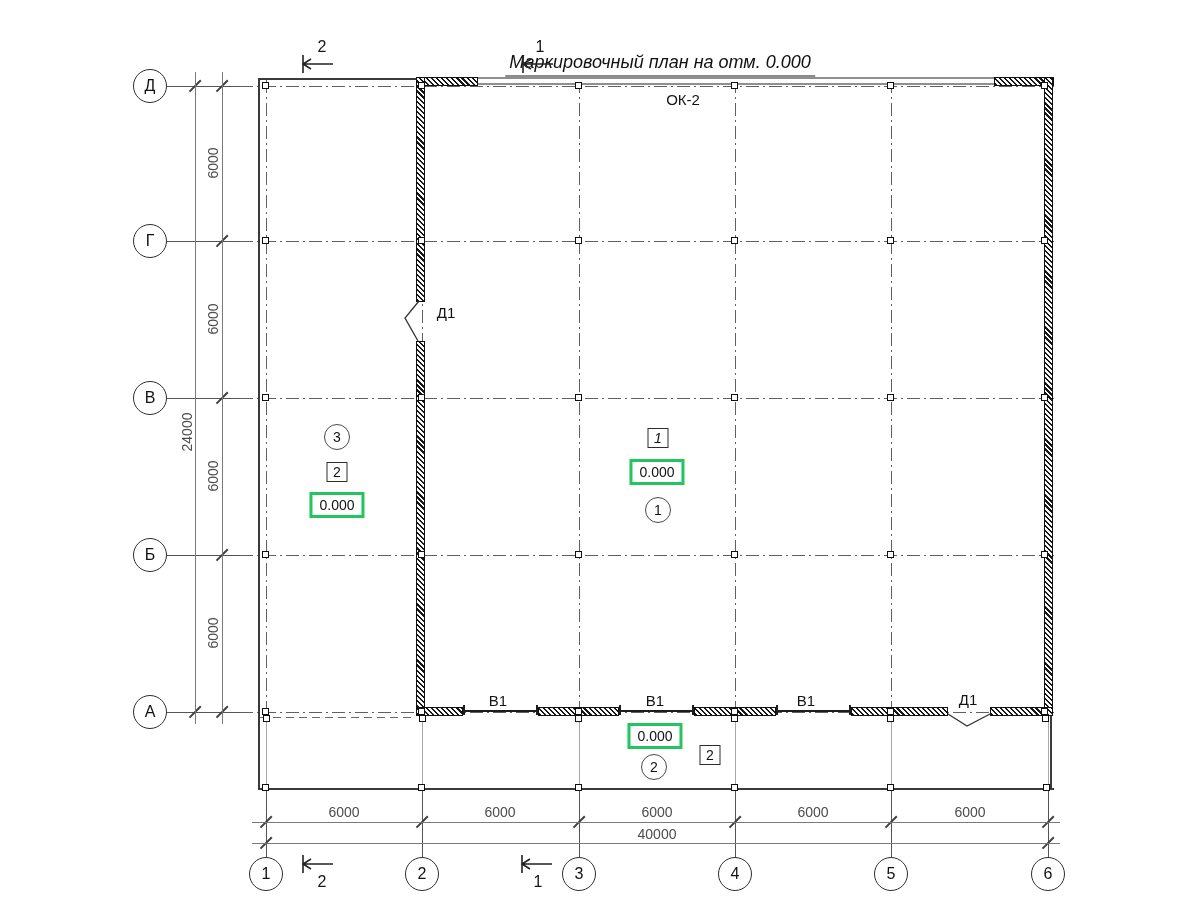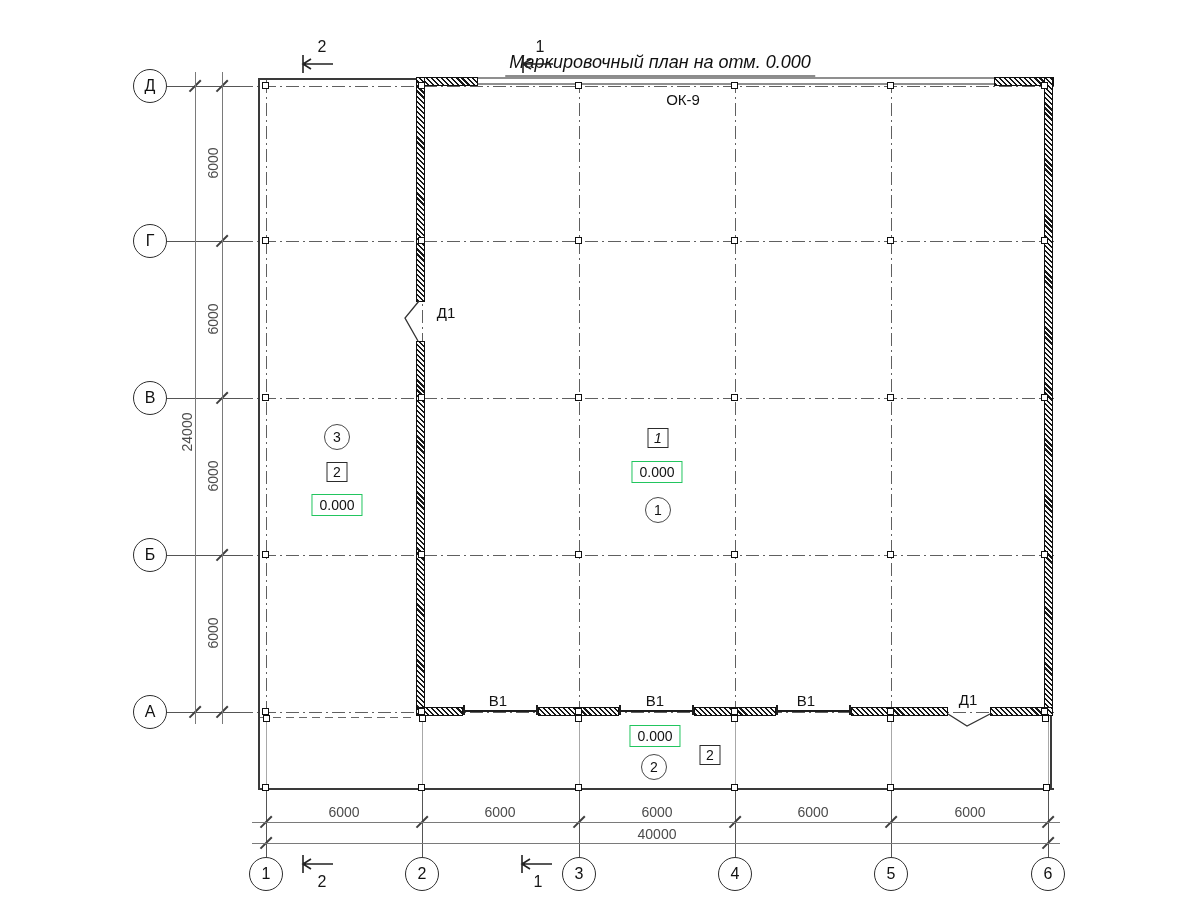--- a/index.html
+++ b/index.html
@@ -25,21 +25,21 @@
   .gate{position:absolute;height:2px;background:#1d1d1d;}
   .jamb{position:absolute;width:2px;height:10px;background:#1d1d1d;}
   
   .colsq{position:absolute;width:5px;height:5px;background:#fff;border:1px solid #101010;}
   .bubble{position:absolute;width:34px;height:34px;border:1.4px solid #2e2e2e;border-radius:50%;
           background:#fff;display:flex;align-items:center;justify-content:center;font-size:16px;box-sizing:border-box;}
   .rcirc{position:absolute;width:26px;height:26px;border:1.1px solid #4a4a4a;border-radius:50%;
          background:#fff;display:flex;align-items:center;justify-content:center;font-size:14px;box-sizing:border-box;transform:translate(-50%,-50%);}
   .rbox{position:absolute;min-width:13px;padding:1px 3px;border:1.3px solid #2c2c2c;background:#fff;
         display:flex;align-items:center;justify-content:center;font-size:14px;transform:translate(-50%,-50%);}
-  .elev{position:absolute;padding:2px 7px;border:1px solid #22c55e;background:#fff;font-size:14px;transform:translate(-50%,-50%);white-space:nowrap;}
+  .elev{position:absolute;padding:2px 7px;border:3px solid #22c55e;background:#fff;font-size:14px;transform:translate(-50%,-50%);white-space:nowrap;}
   .lab{position:absolute;transform:translate(-50%,-50%);white-space:nowrap;font-size:15px;color:#141414;}
   .dimlab{position:absolute;transform:translate(-50%,-50%);white-space:nowrap;font-size:14px;color:#4c4c4c;}
   .dimlab.rot{transform:translate(-50%,-50%) rotate(-90deg);}
   .seclab{position:absolute;transform:translate(-50%,-50%);font-size:16px;color:#161616;}
   .title{position:absolute;left:660px;top:16px;transform:translate(-50%,-50%);font-size:18px;font-style:italic;
          border-bottom:1.6px solid #1a1a1a;padding:0 4px 3px 4px;white-space:nowrap;margin-top:48px;}
   .it{font-style:italic;}
   svg{position:absolute;overflow:visible;}
 </style>
 </head>
@@ -217,21 +217,21 @@
   <div class="dimlab rot" style="left:213px;top:633px;">6000</div>
   <div class="dimlab rot" style="left:187px;top:432px;">24000</div>
 
   <div class="dimlab" style="left:344px;top:812px;">6000</div>
   <div class="dimlab" style="left:500px;top:812px;">6000</div>
   <div class="dimlab" style="left:657px;top:812px;">6000</div>
   <div class="dimlab" style="left:813px;top:812px;">6000</div>
   <div class="dimlab" style="left:970px;top:812px;">6000</div>
   <div class="dimlab" style="left:657px;top:834px;">40000</div>
 
-  <div class="lab" style="left:683px;top:99px;">ОК-9</div>
+  <div class="lab" style="left:683px;top:99px;">ОК-2</div>
   <div class="lab" style="left:446px;top:312px;">Д1</div>
   <div class="lab" style="left:968px;top:699px;">Д1</div>
   <div class="lab" style="left:498px;top:700px;">В1</div>
   <div class="lab" style="left:655px;top:700px;">В1</div>
   <div class="lab" style="left:806px;top:700px;">В1</div>
 
   <div class="rcirc" style="left:337px;top:437px;">3</div>
   <div class="rbox" style="left:337px;top:472px;">2</div>
   <div class="elev" style="left:337px;top:505px;">0.000</div>
 

